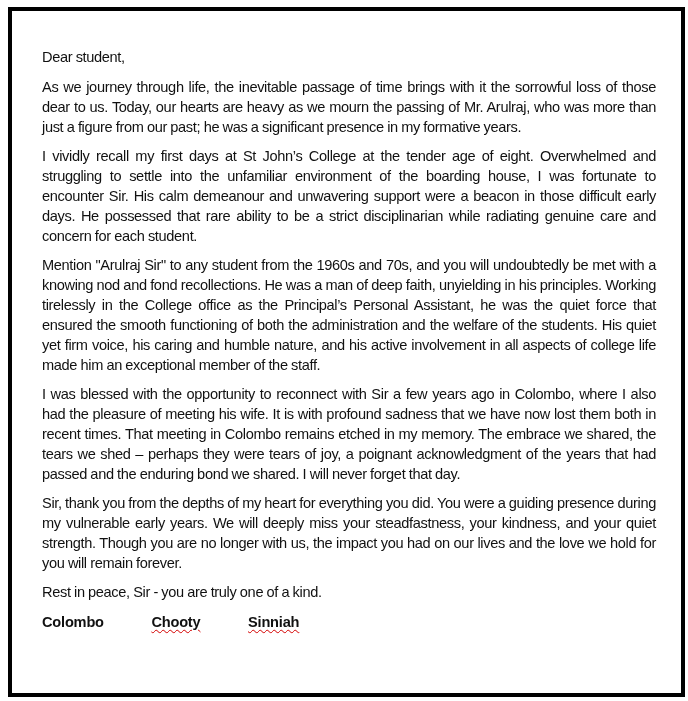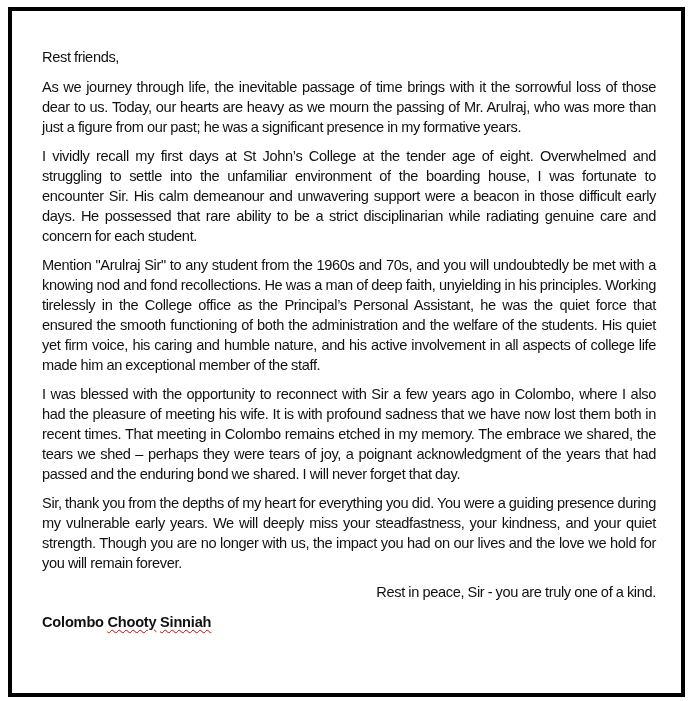--- a/index.html
+++ b/index.html
@@ -9,30 +9,30 @@
       border: 4px solid #000000; background: #ffffff;
     }
     .content {
       position: absolute; left: 30px; top: 37px; width: 614px;
       font-family: "Liberation Sans", sans-serif;
       font-size: 14.6px; line-height: 19.9px; color: #111111;
       letter-spacing: -0.35px; word-spacing: -0.3px;
     }
     .content p { margin: 0 0 9.5px 0; text-align: justify; }
     .content p.greet { margin-bottom: 10px; text-align: left; }
-    .content p.closing { text-align: right; }
+    .content p.closing { text-align: left; }
     .content p.sig { font-weight: bold; text-align: left; margin-bottom: 11px; letter-spacing: -0.2px; }
-    .spell { text-decoration: underline wavy #d40000; text-decoration-thickness: 1px; text-underline-offset: 2px; }
+    .spell { text-decoration: underline wavy #d40000; text-decoration-thickness: 1px; text-underline-offset: 2px; margin-left: 44px; }
   </style>
 </head>
 <body>
 
 <div class="frame">
   <div class="content">
-    <p class="greet">Rest friends,</p>
+    <p class="greet">Dear student,</p>
     <p>As we journey through life, the inevitable passage of time brings with it the sorrowful loss of those dear to us. Today, our hearts are heavy as we mourn the passing of Mr. Arulraj, who was more than just a figure from our past; he was a significant presence in my formative years.</p>
     <p>I vividly recall my first days at St John’s College at the tender age of eight. Overwhelmed and struggling to settle into the unfamiliar environment of the boarding house, I was fortunate to encounter Sir. His calm demeanour and unwavering support were a beacon in those difficult early days. He possessed that rare ability to be a strict disciplinarian while radiating genuine care and concern for each student.</p>
     <p>Mention "Arulraj Sir" to any student from the 1960s and 70s, and you will undoubtedly be met with a knowing nod and fond recollections. He was a man of deep faith, unyielding in his principles. Working tirelessly in the College office as the Principal’s Personal Assistant, he was the quiet force that ensured the smooth functioning of both the administration and the welfare of the students. His quiet yet firm voice, his caring and humble nature, and his active involvement in all aspects of college life made him an exceptional member of the staff.</p>
     <p>I was blessed with the opportunity to reconnect with Sir a few years ago in Colombo, where I also had the pleasure of meeting his wife. It is with profound sadness that we have now lost them both in recent times. That meeting in Colombo remains etched in my memory. The embrace we shared, the tears we shed – perhaps they were tears of joy, a poignant acknowledgment of the years that had passed and the enduring bond we shared. I will never forget that day.</p>
     <p>Sir, thank you from the depths of my heart for everything you did. You were a guiding presence during my vulnerable early years. We will deeply miss your steadfastness, your kindness, and your quiet strength. Though you are no longer with us, the impact you had on our lives and the love we hold for you will remain forever.</p>
     <p class="closing">Rest in peace, Sir - you are truly one of a kind.</p>
     <p class="sig"><span>Colombo</span> <span class="spell">Chooty</span> <span class="spell">Sinniah</span></p>
   </div>
 </div>
 

